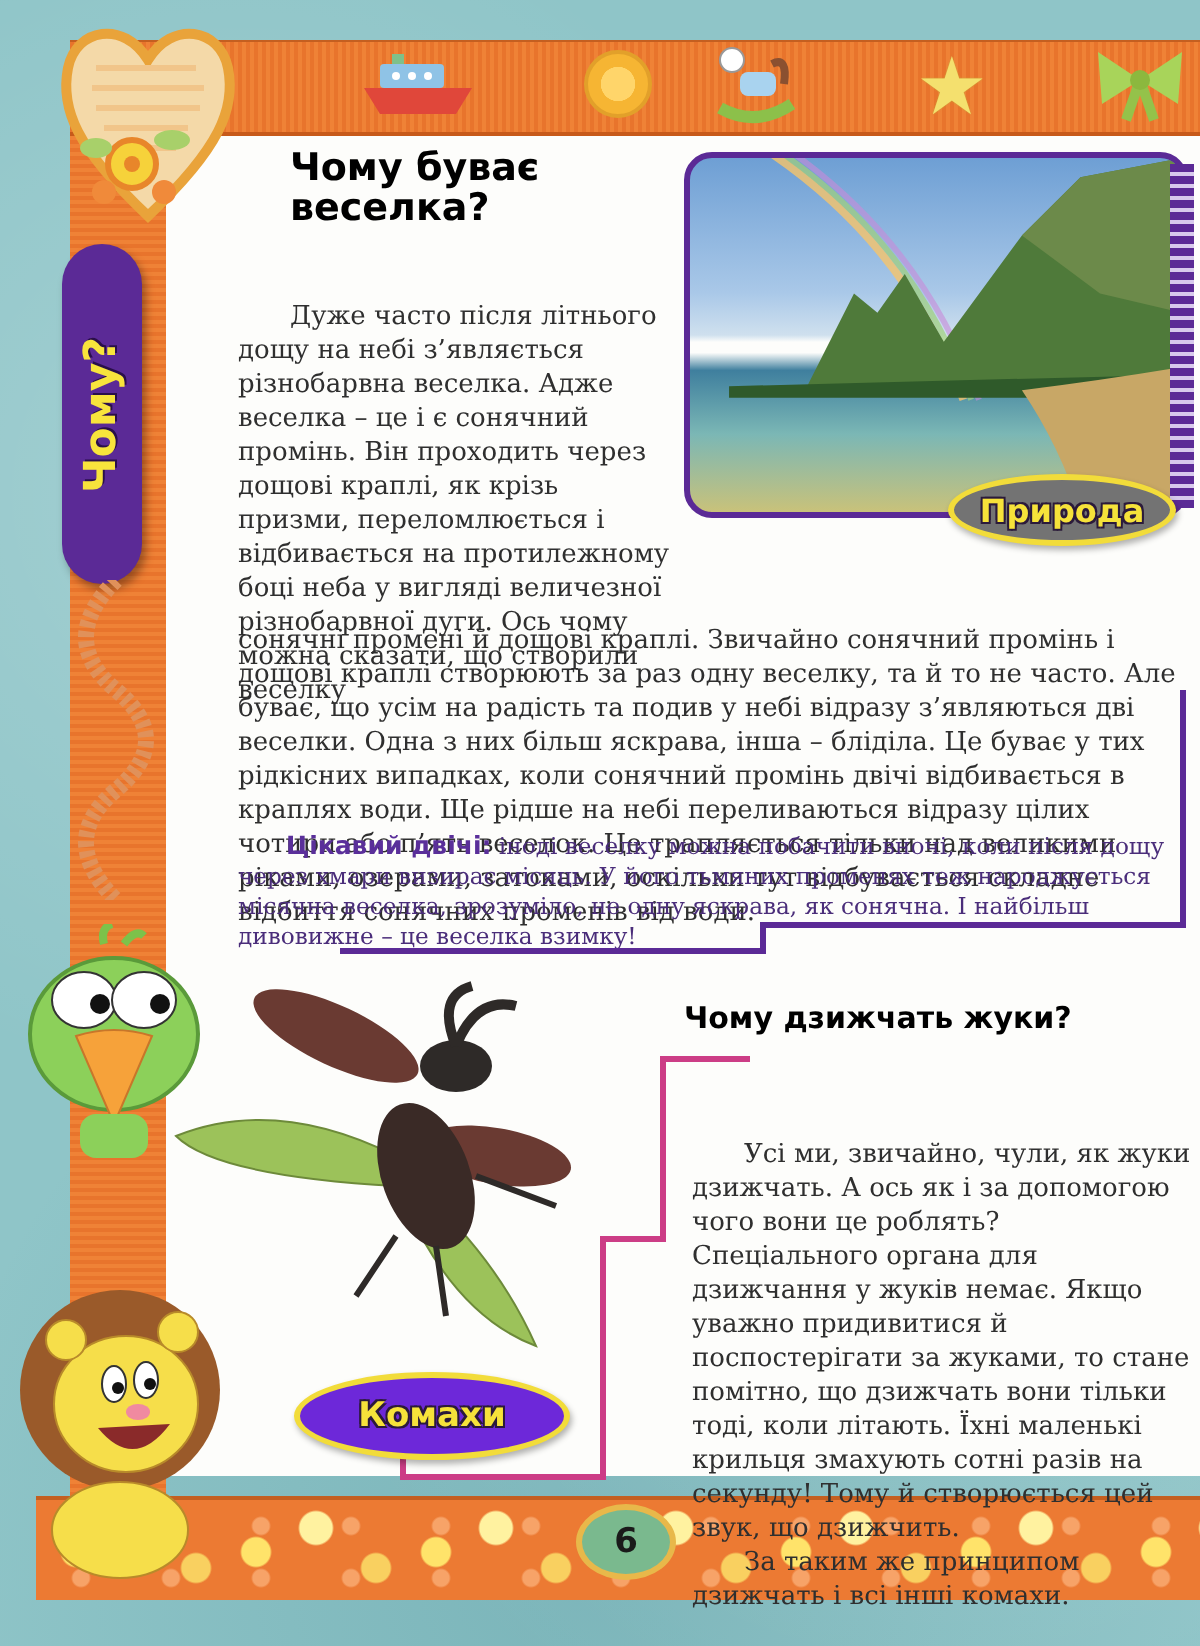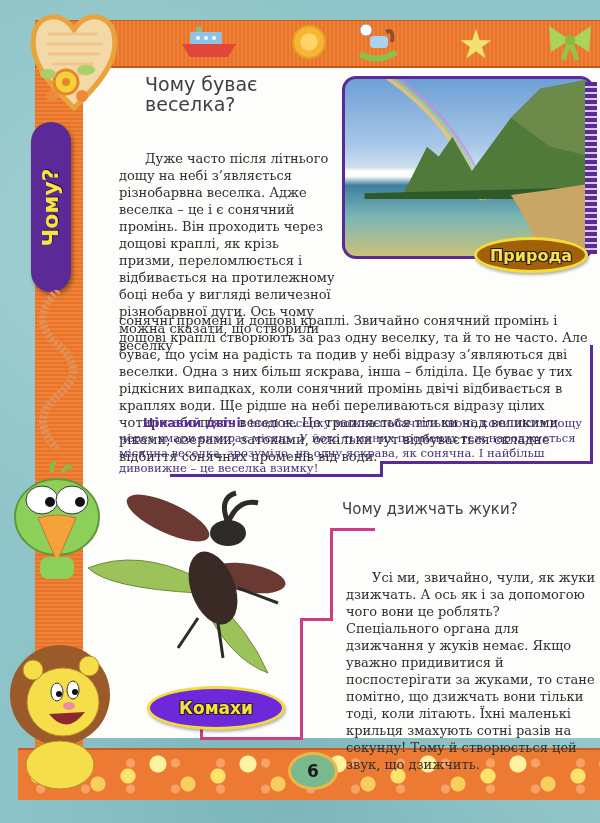--- a/index.html
+++ b/index.html
@@ -63,22 +63,22 @@
   }
   .side-tab span {
     transform: rotate(-90deg);
     font-family: "DejaVu Sans", sans-serif; font-weight: bold;
     font-size: 22px; color: #f8e43c; white-space: nowrap;
     text-shadow: 1px 1px 0 #2a0f4a;
   }
   .ribbon { position: absolute; left: 18px; top: 290px; }
 
   h2 {
-    font-family: "DejaVu Sans", sans-serif; font-weight: normal;
-    color: #404040; line-height: 1.05;
+    font-family: "DejaVu Sans", sans-serif; font-weight: bold;
+    color: #000000; line-height: 1.05;
   }
   .title1 { position: absolute; left: 145px; top: 75px; font-size: 19px; width: 180px; }
   .title2 { position: absolute; left: 342px; top: 502px; font-size: 15px; }
 
   .para {
     font-size: 13px; line-height: 17px; color: #2f2f2f; margin-top: 28px;
   }
   .p1 { position: absolute; left: 119px; top: 122px; width: 218px; text-indent: 26px; }
   .p1b { position: absolute; left: 119px; top: 284px; width: 470px; }
   .fact {
@@ -107,21 +107,21 @@
     position: absolute; left: 585px; top: 82px; width: 12px; height: 172px;
     background: repeating-linear-gradient(0deg, #5b2a96 0 4px, #d7c9ec 4px 6px);
   }
   .pill {
     position: absolute; display: flex; align-items: center; justify-content: center;
     border: 3px solid #f2dc3a; border-radius: 50%;
     font-family: "DejaVu Sans", sans-serif; font-weight: bold; color: #f6e23a;
     text-shadow: 1px 1px 0 #2b1a3a, -1px -1px 0 #2b1a3a, 1px -1px 0 #2b1a3a, -1px 1px 0 #2b1a3a;
     box-shadow: 1px 2px 3px rgba(0,0,0,0.3);
   }
-  .pill-nature { left: 474px; top: 237px; width: 114px; height: 36px; background: #a16207; font-size: 16px; justify-content: center; }
+  .pill-nature { left: 474px; top: 237px; width: 114px; height: 36px; background: #737373; font-size: 16px; justify-content: center; }
   .pill-insects { left: 147px; top: 686px; width: 138px; height: 44px; background: #6d28d9; font-size: 17px; }
 
   
   .frame-purple-h { position: absolute; background: #5b2a96; }
   .frame-pink { position: absolute; background: #cc3d86; }
 
   .page-num {
     position: absolute; left: 288px; top: 752px; width: 50px; height: 38px;
     border-radius: 50%; background: #7ab98e; border: 3px solid #e8b84a;
     display: flex; align-items: center; justify-content: center;
@@ -212,20 +212,21 @@
 <div class="frame-pink" style="left:330px; top:528px; width:45px; height:3px;"></div>
 <div class="frame-pink" style="left:330px; top:528px; width:3px; height:92px;"></div>
 <div class="frame-pink" style="left:300px; top:618px; width:33px; height:3px;"></div>
 <div class="frame-pink" style="left:300px; top:618px; width:3px; height:122px;"></div>
 <div class="frame-pink" style="left:200px; top:737px; width:103px; height:3px;"></div>
 <div class="frame-pink" style="left:200px; top:718px; width:3px; height:22px;"></div>
 
 <h2 class="title2">Чому дзижчать жуки?</h2>
 <p class="para p2">
   <span class="indent">Усі ми, звичайно, чули, як жуки дзижчать. А ось як і за допомогою чого вони це роблять? Спеціального органа для дзижчання у жуків немає. Якщо уважно придивитися й поспостерігати за жуками, то стане помітно, що дзижчать вони тільки тоді, коли літають. Їхні маленькі крильця змахують сотні разів на секунду! Тому й створюється цей звук, що дзижчить.</span>
+  <span class="indent">За таким же принципом дзижчать і всі інші комахи.</span>
 </p>
 
 <svg class="bug" width="240" height="200" viewBox="0 0 240 200">
   <path d="M120 100 Q60 70 10 90 Q30 110 120 115 Z" fill="#9cc25a" stroke="#6d8a3a"></path>
   <path d="M130 115 Q170 150 190 195 Q150 180 125 125 Z" fill="#9cc25a" stroke="#6d8a3a"></path>
   <ellipse cx="90" cy="40" rx="45" ry="15" transform="rotate(25 90 40)" fill="#6a3a32"></ellipse>
   <ellipse cx="170" cy="100" rx="38" ry="14" transform="rotate(10 170 100)" fill="#6a3a32"></ellipse>
   <ellipse cx="135" cy="110" rx="22" ry="38" transform="rotate(-20 135 110)" fill="#3a2a26"></ellipse>
   <ellipse cx="150" cy="55" rx="18" ry="13" fill="#2e2a28"></ellipse>
   <path d="M150 45 Q160 20 180 25 M150 45 Q140 20 158 15" stroke="#2e2a28" stroke-width="5" fill="none"></path>

